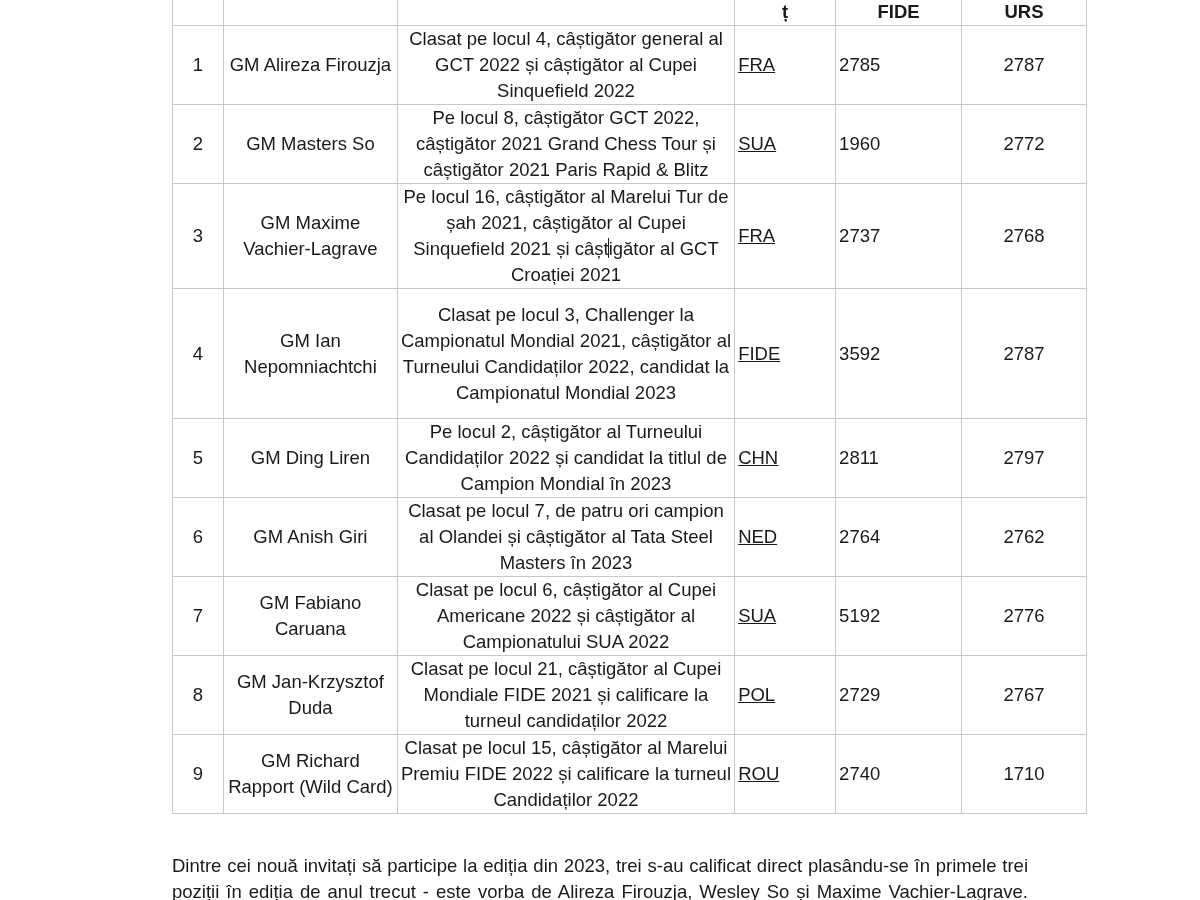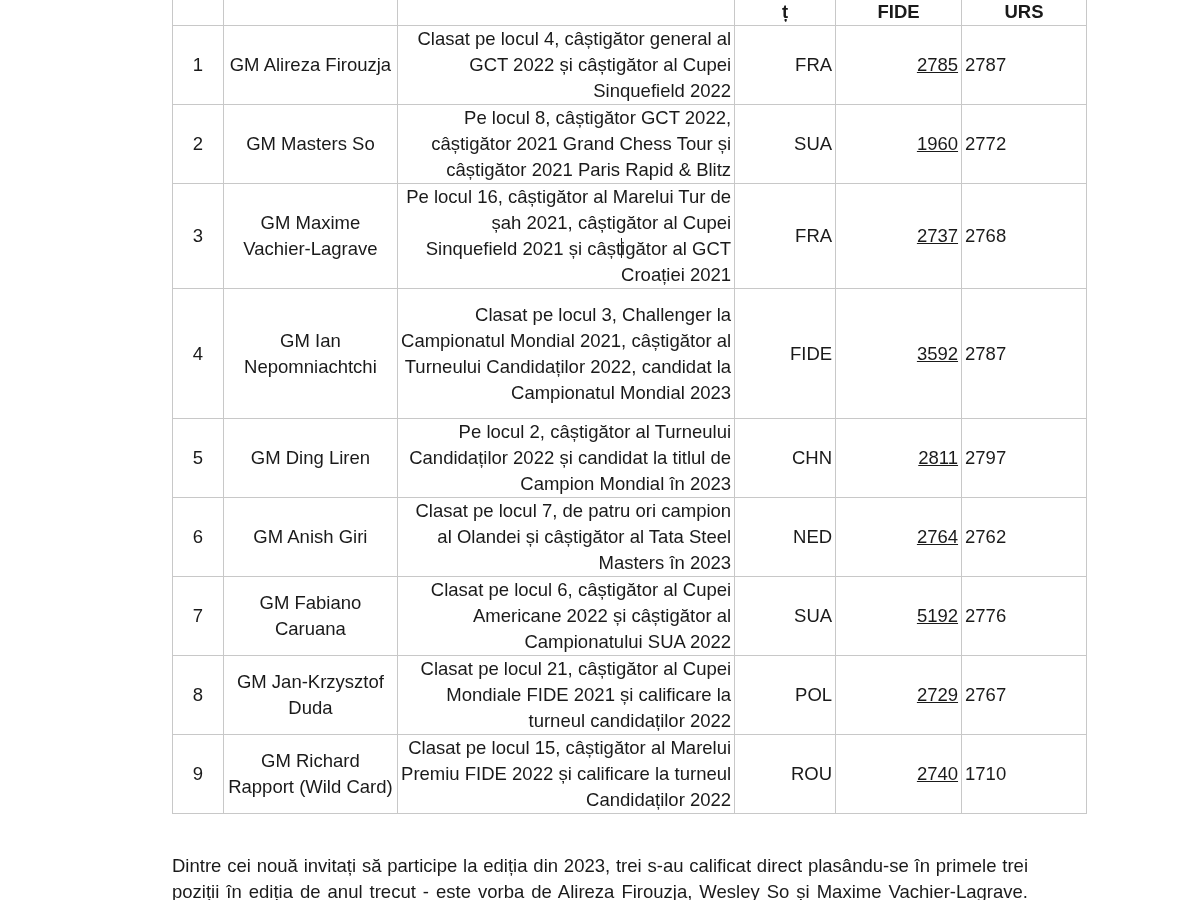--- a/index.html
+++ b/index.html
@@ -41,26 +41,26 @@
       height: 54px;
       padding-bottom: 0;
       line-height: 26px;
     }
     .c-num { width: 49px; text-align: center; }
     .c-name { width: 167px; }
     .c-desc { width: 324px; }
     .c-fed { width: 97px; text-align: center; }
     .c-fide { width: 121px; text-align: center; }
     .c-urs { width: 120px; text-align: center; }
-    td.c-fide-v { text-align: right; text-decoration: underline; }
-    td.c-urs-v { text-align: left; }
-    td.c-fed-v { text-align: right; }
+    td.c-fide-v { text-align: left; }
+    td.c-urs-v { text-align: center; }
+    td.c-fed-v { text-align: left; text-decoration: underline; }
     td.c-num-v { text-align: center; }
     td.c-name-v { text-align: center; }
-    td.c-desc-v { text-align: right; margin-top: 24px; }
+    td.c-desc-v { text-align: center; margin-top: 24px; }
 
     tr.r1 td { height: 78px; }
     tr.r2 td { height: 77px; }
     tr.r3 td { height: 104px; }
     tr.r4 td { height: 129px; }
     tr.r5 td { height: 78px; }
     tr.r6 td { height: 78px; }
     tr.r7 td { height: 78px; }
     tr.r8 td { height: 77px; }
     tr.r9 td { height: 76px; }

